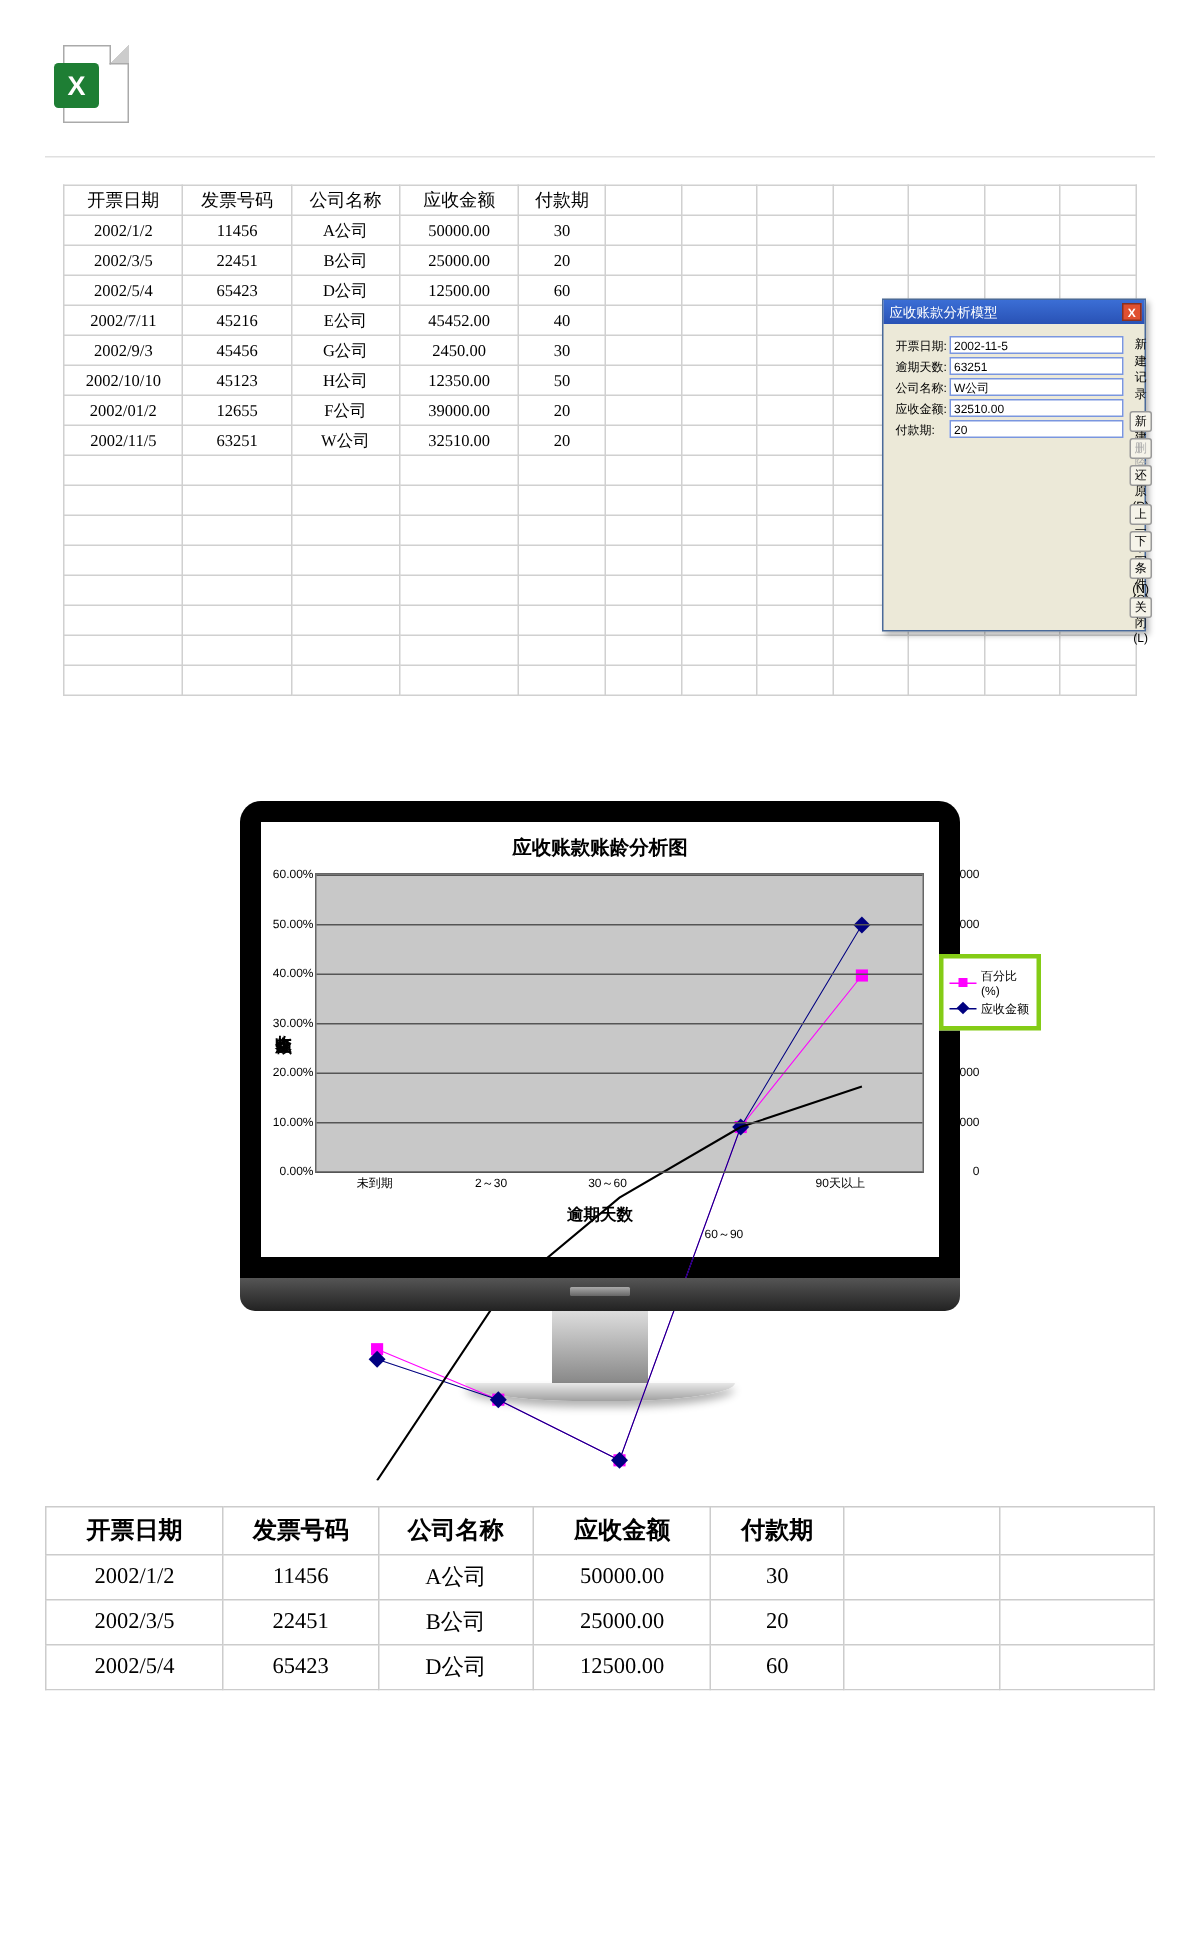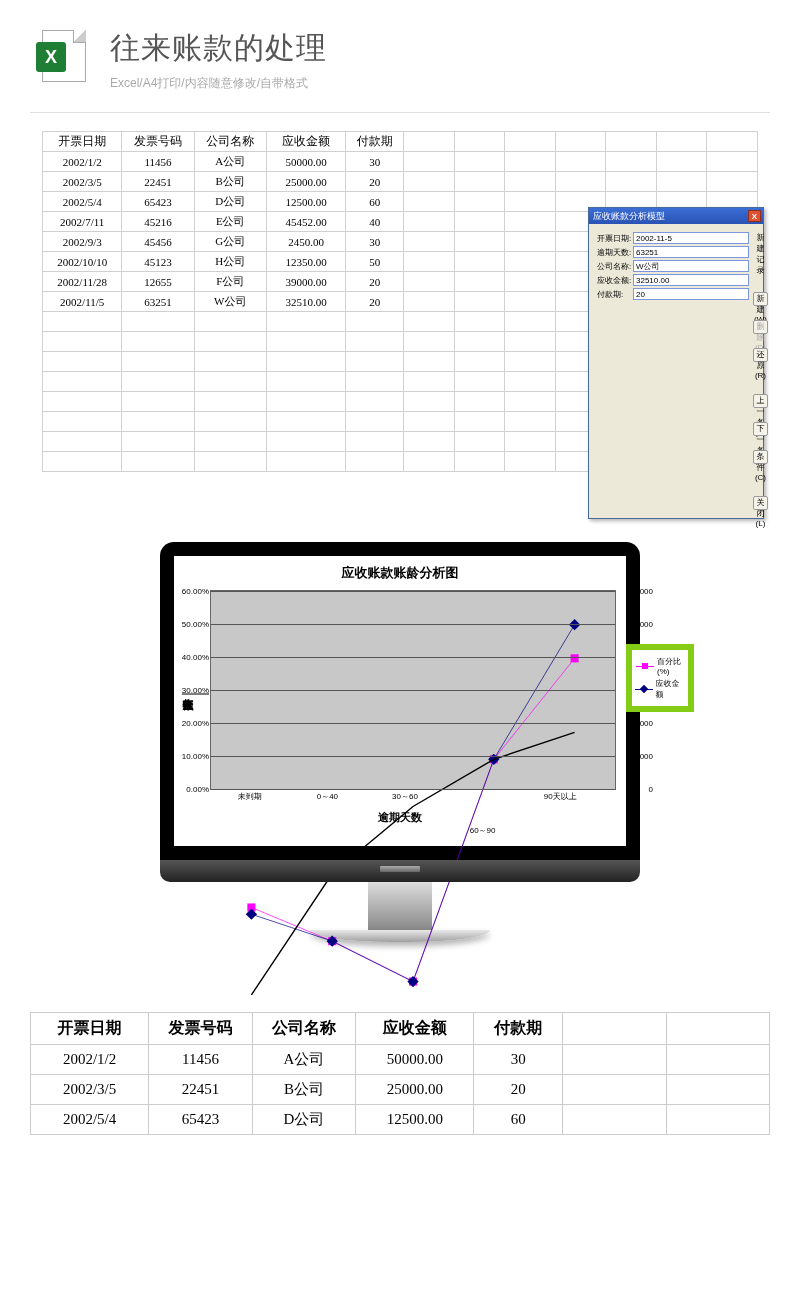--- a/index.html
+++ b/index.html
@@ -25,21 +25,21 @@
 
   
   .dialog { position:absolute; right:-6px; top:76px; width:176px; background:#ece9d8; border:1px solid #4a6a9a; box-shadow: 2px 2px 4px rgba(0,0,0,0.3); font-size:9px;}
   .dialog .titlebar { background: linear-gradient(#3b6ed5,#2952b5); color:#fff; height:16px; display:flex; align-items:center; justify-content:space-between; padding:0 2px 0 4px; font-size:9px;}
   .dialog .titlebar .close { width:13px; height:12px; background:#e05030; border:1px solid #8a3020; color:#fff; display:flex;align-items:center;justify-content:center; font-size:8px; font-weight:bold;}
   .dialog .body { display:flex; padding:8px; }
   .dialog .fields { flex:1; }
   .dialog .row { display:flex; align-items:center; margin-bottom:2px; }
   .dialog .row label { width:36px; font-size:8px; }
   .dialog .row input { flex:1; height:12px; border:1px solid #7a96df; font-size:8px; padding:0 2px; background:#fff;}
-  .dialog .btns { width:54px; margin-left:4px; display:flex; flex-direction:column; gap:14px;}
+  .dialog .btns { width:54px; margin-left:4px; display:flex; flex-direction:column; gap:4px;}
   .dialog .btns button { height:14px; font-size:8px; background:#f5f3e9; border:1px solid #999; border-radius:2px;}
   .dialog .btns .spacer{height:4px;}
 
   
   .monitor-section { background:#fff; padding: 70px 0 60px 0; display:flex; justify-content:center;}
   .monitor { width: 480px; }
   .screen { background:#000; padding:14px; border-radius:14px 14px 0 0; }
   .screen-inner { background:#fff; height:290px; position:relative; }
   .bezel-bottom { height:22px; background: linear-gradient(#555,#222); border-radius:0 0 10px 10px; position:relative;}
   .bezel-bottom::after{content:""; position:absolute; left:50%; top:6px; width:40px; height:6px; margin-left:-20px; background:linear-gradient(#aaa,#666); border-radius:1px;}
@@ -51,44 +51,40 @@
   .yaxis-label { position:absolute; left:-30px; top:50%; transform: translateY(-50%) rotate(0deg); writing-mode: vertical-rl; font-family: KaiTi, SimSun, serif; font-size:11px; font-weight:bold;}
   .plot { position:relative; flex:1; background:#c8c8c8; border:1px solid #666;}
   .grid-h{position:absolute;left:0;right:0;height:1px;background:#555;}
   .yticks-l{position:absolute; left:-44px; top:0; bottom:0; width:42px;}
   .yticks-r{position:absolute; right:-38px; top:0; bottom:0; width:36px;}
   .ytick{position:absolute; font-size:8px; transform:translateY(-50%); width:100%; text-align:right;}
   .yticks-r .ytick{text-align:right;}
   .xticks{position:absolute; left:0; right:16px; bottom:-14px; height:12px;}
   .xtick{position:absolute; font-size:8px; transform:translateX(-50%);}
   .xaxis-label{ text-align:center; font-family:Liberation Sans, sans-serif; font-weight:bold; font-size:11px; margin-top:20px;}
-  .legend{position:absolute; right:-78px; top:54px; width:68px; background:#fff; border:6px solid #84cc16; padding:4px 3px; font-size:8px;}
+  .legend{position:absolute; right:-78px; top:54px; width:68px; background:#fff; border:3px solid #84cc16; padding:4px 3px; font-size:8px;}
   .legend .lg{display:flex; align-items:center; margin:2px 0;}
   .legend .sym{width:20px;display:flex;align-items:center;justify-content:center;margin-right:2px;}
   svg.lines{position:absolute;inset:0;}
 
   
   .bottom-table { margin: 10px 30px 0 30px; }
   .bottom-table table{ border-collapse:collapse; width:100%;}
   .bottom-table th, .bottom-table td { border:1px solid #ccc; font-size:15px; text-align:center; padding:5px 4px; font-family:SimSun,serif;}
   .bottom-table th{font-weight:bold; font-size:16px;}
   .bottom-table .c0{width:16%;} .bottom-table .c1{width:14%;} .bottom-table .c2{width:14%;} .bottom-table .c3{width:16%;} .bottom-table .c4{width:12%;} .bottom-table .cx{width:14%;}
 </style>
 </head>
 <body>
 
 <div class="header">
   <div class="excel-icon">
     <div class="page"></div>
     <div class="xbox">X</div>
   </div>
-  <div class="title-block">
-    <h1>往来账款的处理</h1>
-    <div class="sub">Excel/A4打印/内容随意修改/自带格式</div>
-  </div>
 </div>
 <div class="hr"></div>
 
 <div class="sheet-wrap">
   <table class="sheet" id="sheet">
       <tbody>
         <tr>
           <th class="c0">开票日期</th>
           <th class="c1">发票号码</th>
           <th class="c2">公司名称</th>
@@ -180,21 +176,21 @@
           <td class="c4">50</td>
           <td class="cx"></td>
           <td class="cx"></td>
           <td class="cx"></td>
           <td class="cx"></td>
           <td class="cx"></td>
           <td class="cx"></td>
           <td class="cx"></td>
         </tr>
         <tr>
-          <td class="c0">2002/11/28</td>
+          <td class="c0">2002/01/2</td>
           <td class="c1">12655</td>
           <td class="c2">F公司</td>
           <td class="c3">39000.00</td>
           <td class="c4">20</td>
           <td class="cx"></td>
           <td class="cx"></td>
           <td class="cx"></td>
           <td class="cx"></td>
           <td class="cx"></td>
           <td class="cx"></td>
@@ -378,37 +374,37 @@
     <div class="screen">
       <div class="screen-inner">
         <div class="chart-title">应收账款账龄分析图</div>
         <div class="chart-body">
           <div class="yaxis-label">应收金额</div>
           <div class="plot" id="plot">
             <div class="yticks-l" id="ytl">
                 <div class="ytick" style="top: 100%;">0.00%</div>
                 <div class="ytick" style="top: 83.3333%;">10.00%</div>
                 <div class="ytick" style="top: 66.6667%;">20.00%</div>
-                <div class="ytick" style="top: 50%; text-decoration: underline;">30.00%</div>
+                <div class="ytick" style="top: 50%;">30.00%</div>
                 <div class="ytick" style="top: 33.3333%;">40.00%</div>
                 <div class="ytick" style="top: 16.6667%;">50.00%</div>
                 <div class="ytick" style="top: 0%;">60.00%</div>
               </div>
             <div class="yticks-r" id="ytr">
                 <div class="ytick" style="top: 100%;">0</div>
                 <div class="ytick" style="top: 83.3333%;">10000</div>
                 <div class="ytick" style="top: 66.6667%;">20000</div>
                 <div class="ytick" style="top: 50%;">30000</div>
                 <div class="ytick" style="top: 33.3333%;">40000</div>
                 <div class="ytick" style="top: 16.6667%;">50000</div>
                 <div class="ytick" style="top: 0%;">60000</div>
               </div>
             <div class="xticks" id="xt">
                 <div class="xtick" style="left: 10%;">未到期</div>
-                <div class="xtick" style="left: 30%;">0～40</div>
+                <div class="xtick" style="left: 30%;">2～30</div>
                 <div class="xtick" style="left: 50%;">30～60</div>
                 <div class="xtick" style="left: 70%; margin-top: 34px;">60～90</div>
                 <div class="xtick" style="left: 90%;">90天以上</div>
               </div>
             <svg class="lines" id="svg" viewBox="0 0 100 100" preserveAspectRatio="none">
                 <path d="M10,78.33333333333333 L30,86.66666666666667 L50,96.66666666666667 L70,41.666666666666664 L90,16.666666666666657 " fill="none" stroke="#ff00ff" stroke-width="0.7" vector-effect="non-scaling-stroke"></path>
                 <rect x="9" y="77.33333333333333" width="2" height="2" fill="#ff00ff"></rect>
                 <rect x="29" y="85.66666666666667" width="2" height="2" fill="#ff00ff"></rect>
                 <rect x="49" y="95.66666666666667" width="2" height="2" fill="#ff00ff"></rect>
                 <rect x="69" y="40.666666666666664" width="2" height="2" fill="#ff00ff"></rect>

